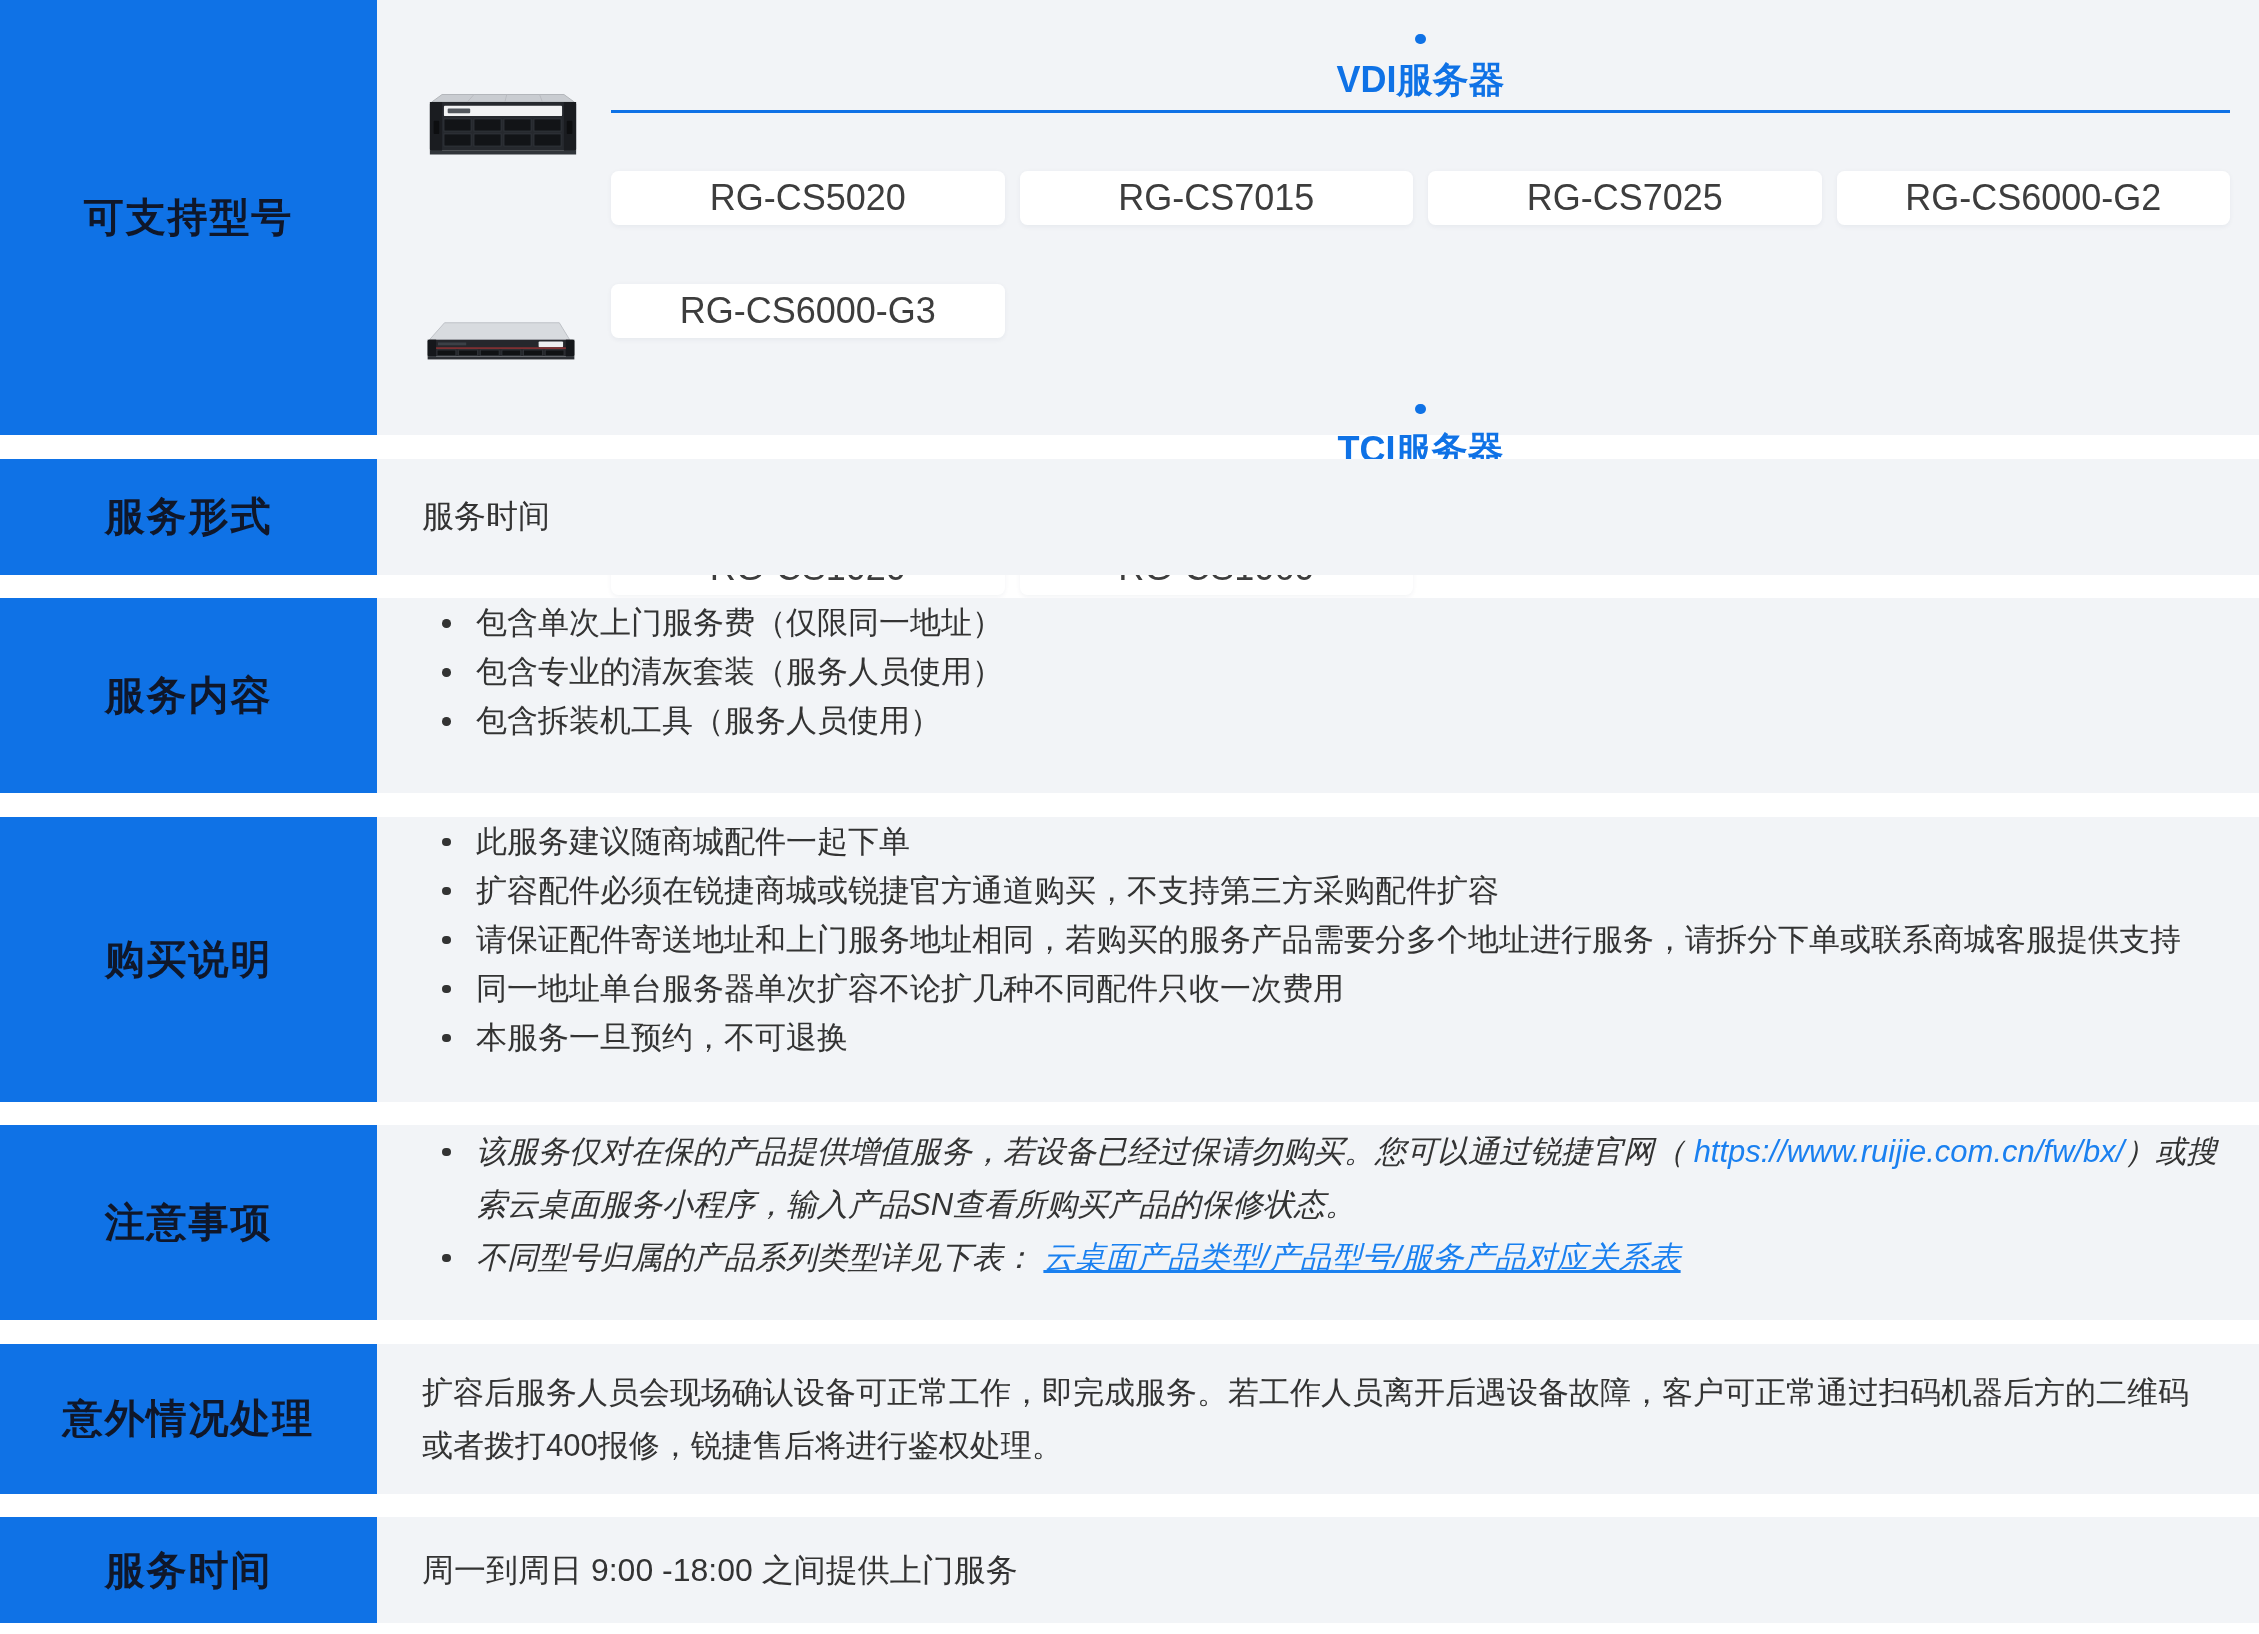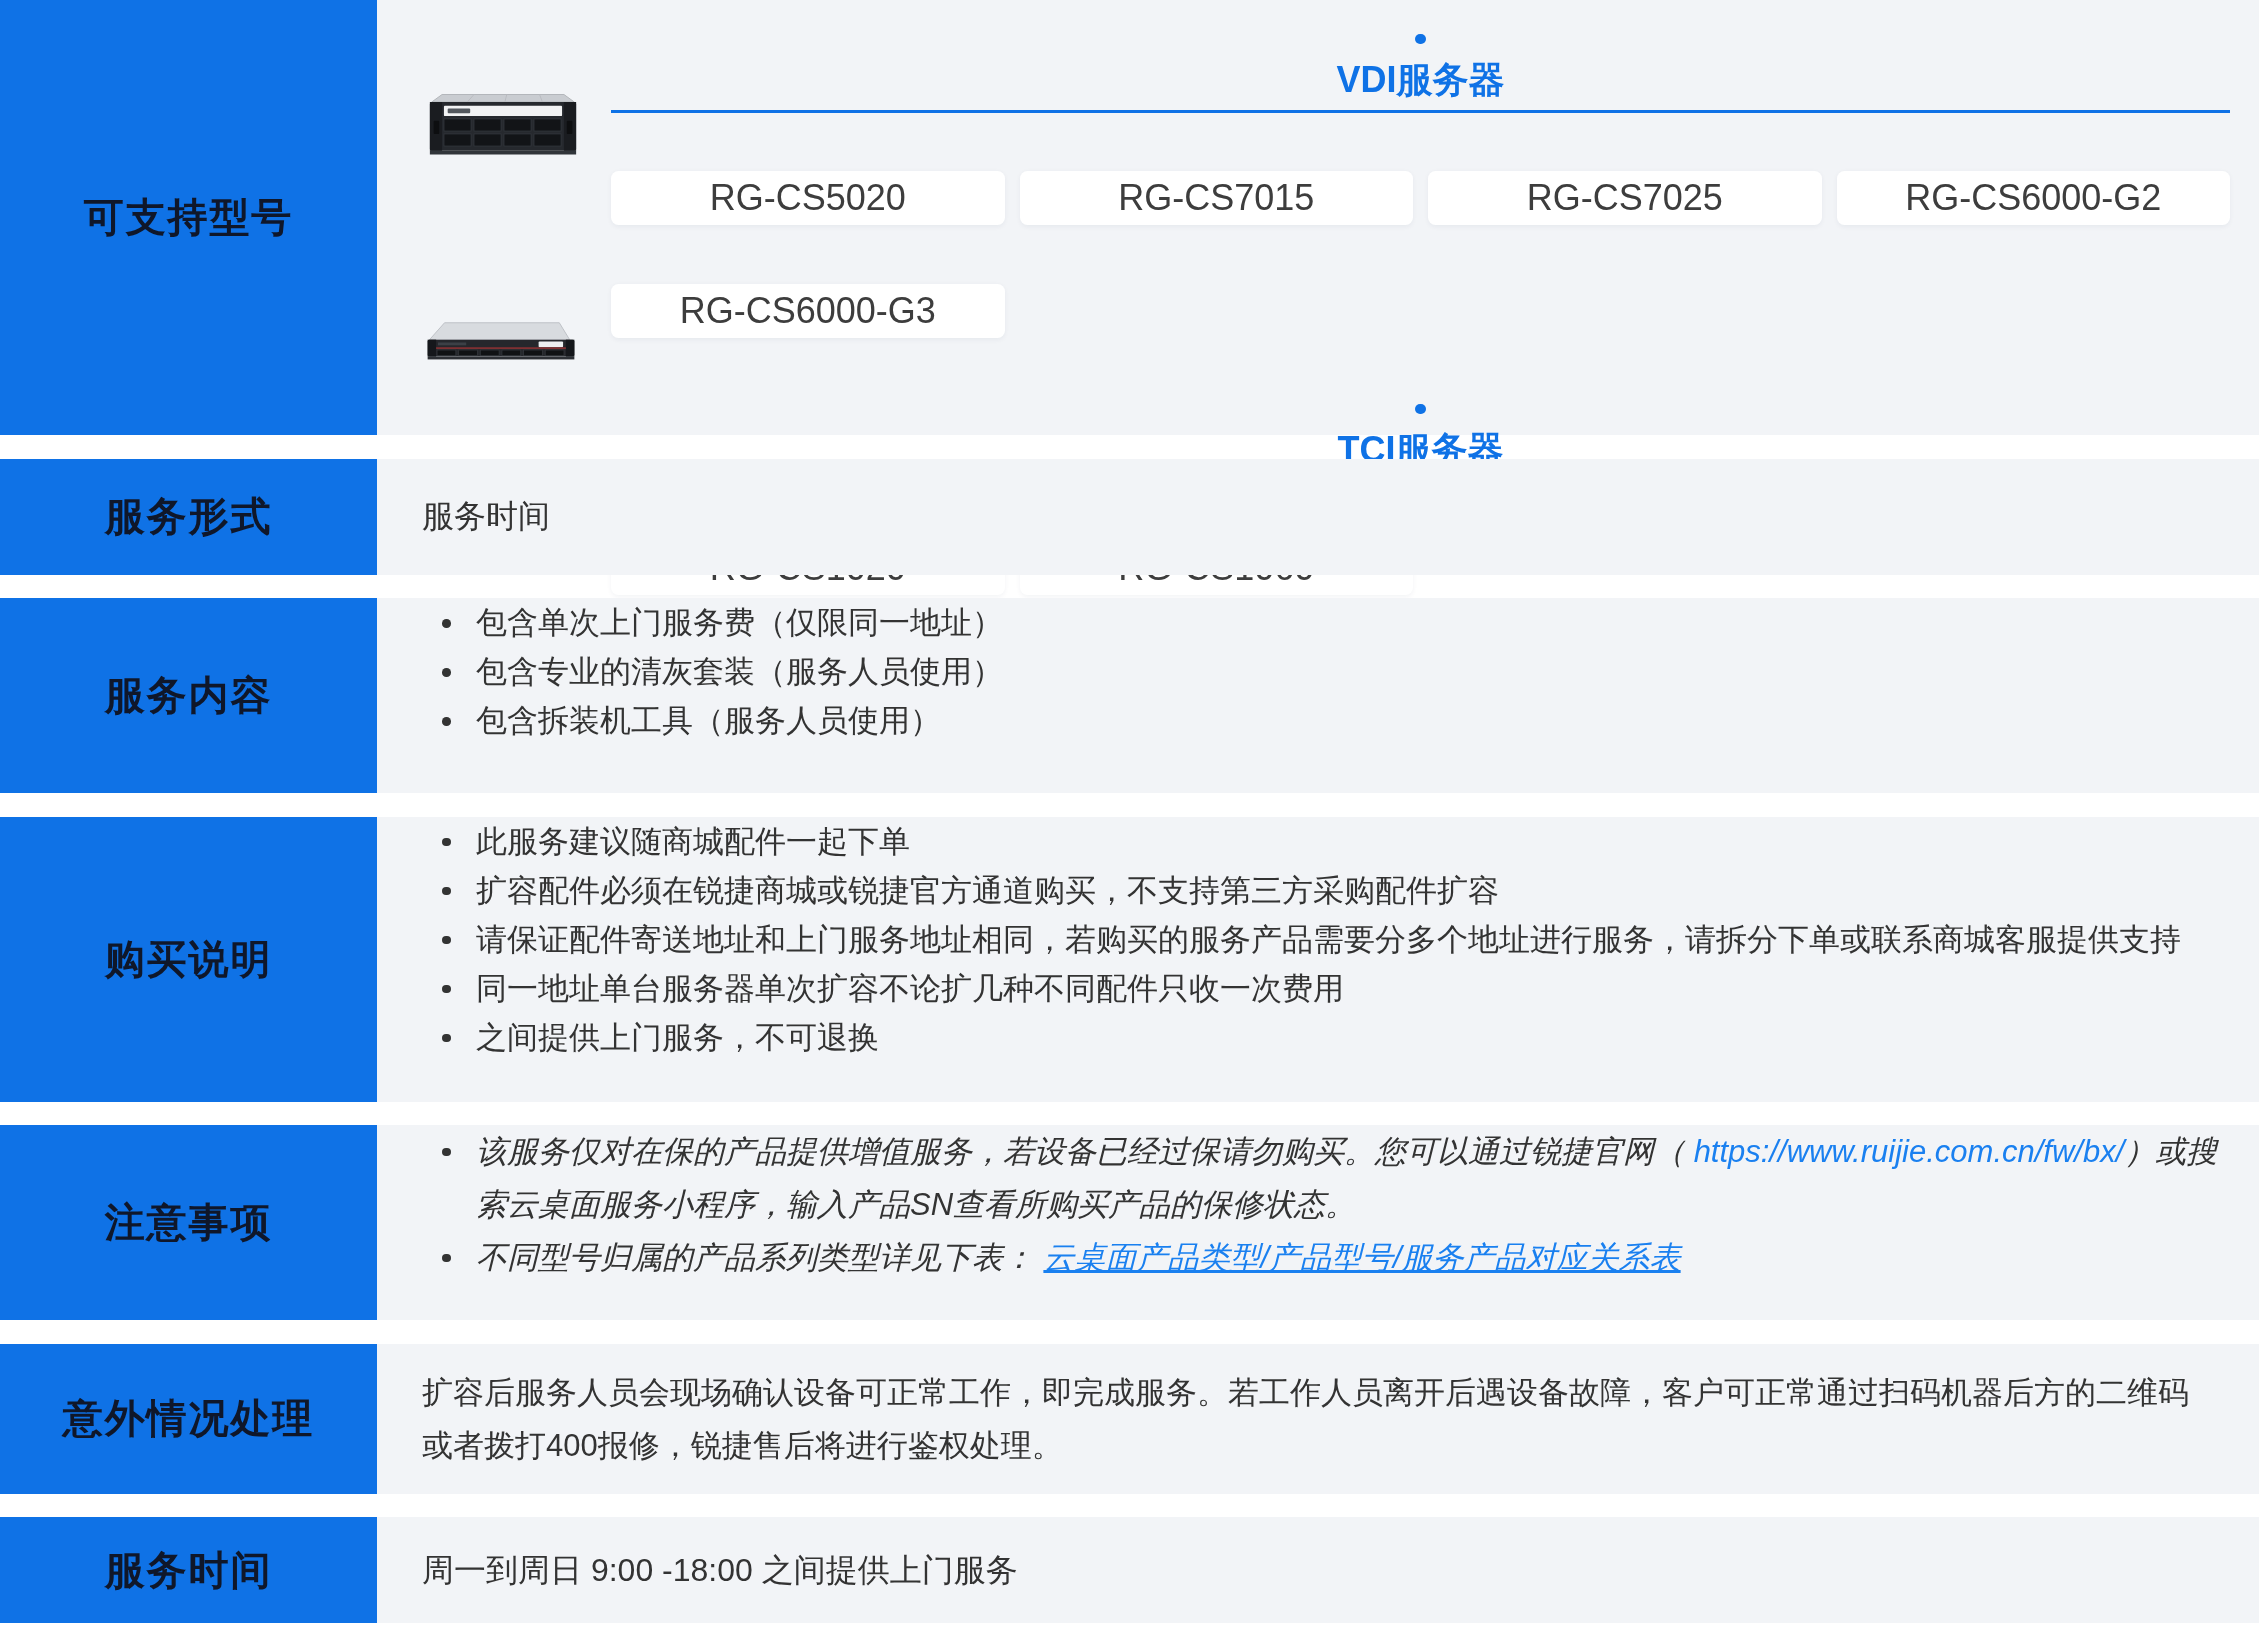--- a/index.html
+++ b/index.html
@@ -196,21 +196,21 @@
   </section>
 
   <section class="row r-purchase">
     <div class="label">购买说明</div>
     <div class="content">
       <ul>
         <li>此服务建议随商城配件一起下单</li>
         <li>扩容配件必须在锐捷商城或锐捷官方通道购买，不支持第三方采购配件扩容</li>
         <li>请保证配件寄送地址和上门服务地址相同，若购买的服务产品需要分多个地址进行服务，请拆分下单或联系商城客服提供支持</li>
         <li>同一地址单台服务器单次扩容不论扩几种不同配件只收一次费用</li>
-        <li>之间提供上门服务，不可退换</li>
+        <li>本服务一旦预约，不可退换</li>
       </ul>
     </div>
   </section>
 
   <section class="row r-notices">
     <div class="label">注意事项</div>
     <div class="content">
       <ul>
         <li>
           <span>该服务仅对在保的产品提供增值服务，若设备已经过保请勿购买。您可以通过锐捷官网（ </span><a class="url-link">https://www.ruijie.com.cn/fw/bx/</a><span>）或搜索云桌面服务小程序，输入产品SN查看所购买产品的保修状态。</span>

